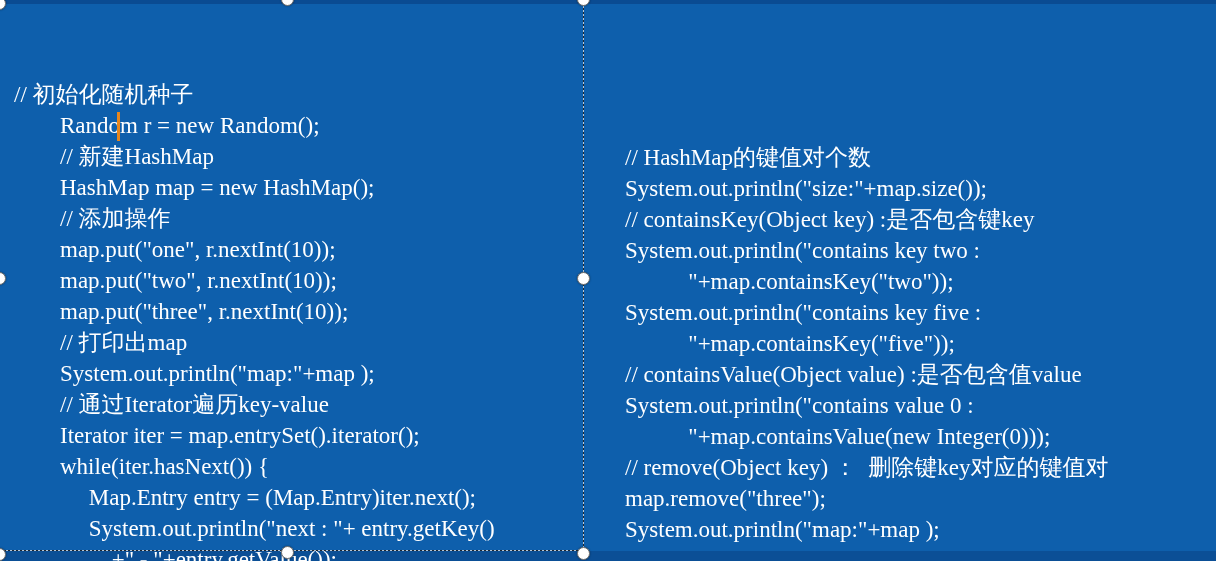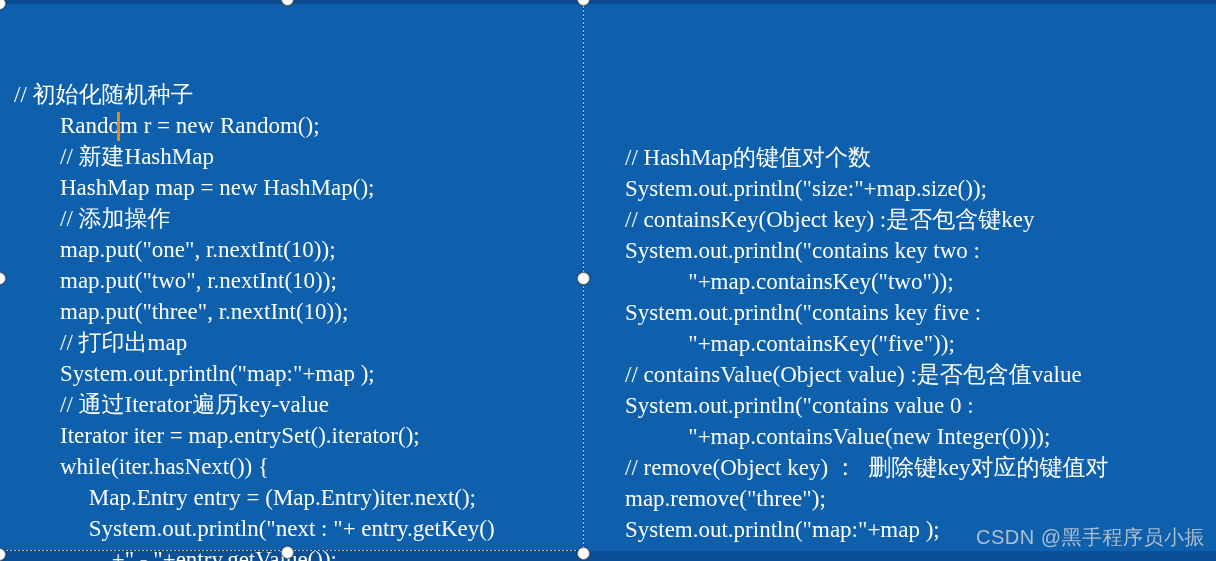--- a/index.html
+++ b/index.html
@@ -95,15 +95,14 @@
   <div class="handle h-tc"></div>
   <div class="handle h-tr"></div>
   <div class="handle h-ml"></div>
   <div class="handle h-mr"></div>
   <div class="handle h-bl"></div>
   <div class="handle h-bc"></div>
   <div class="handle h-br"></div>
 
   <div class="caret"></div>
 
-  <div class="watermark">CSDN @黑手程序员小振</div>
 
 </div>
 
 </body></html>

